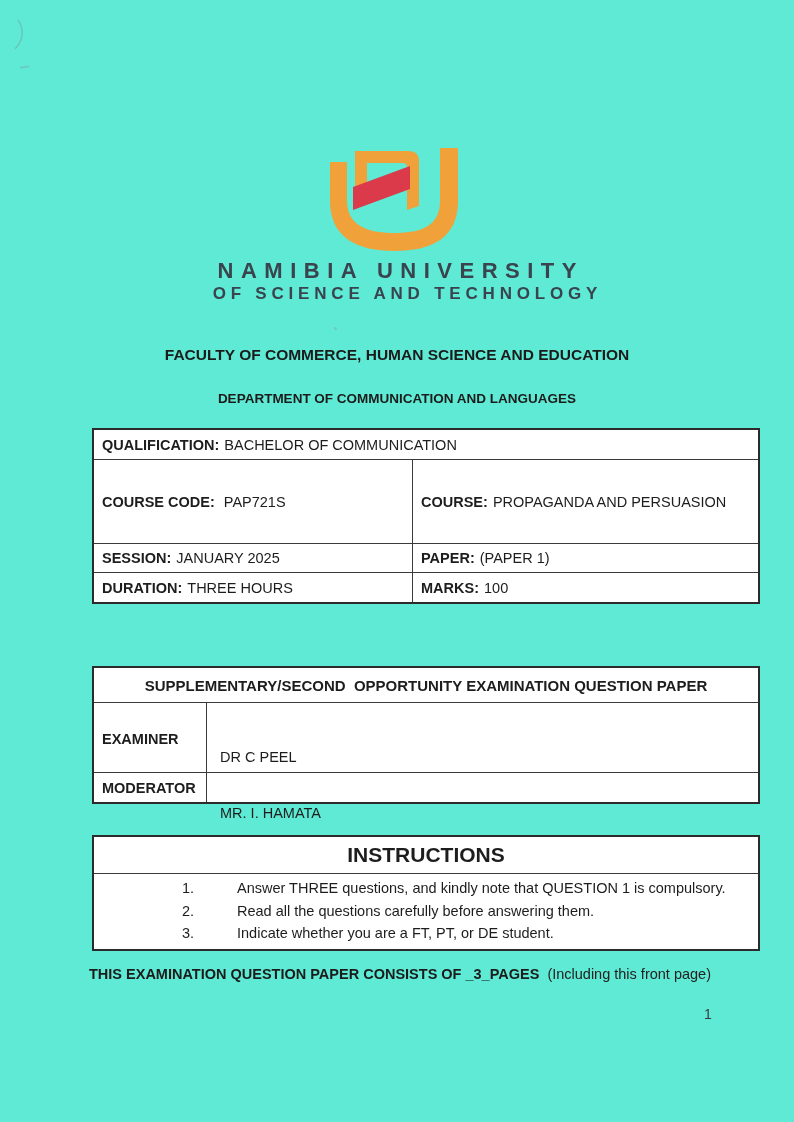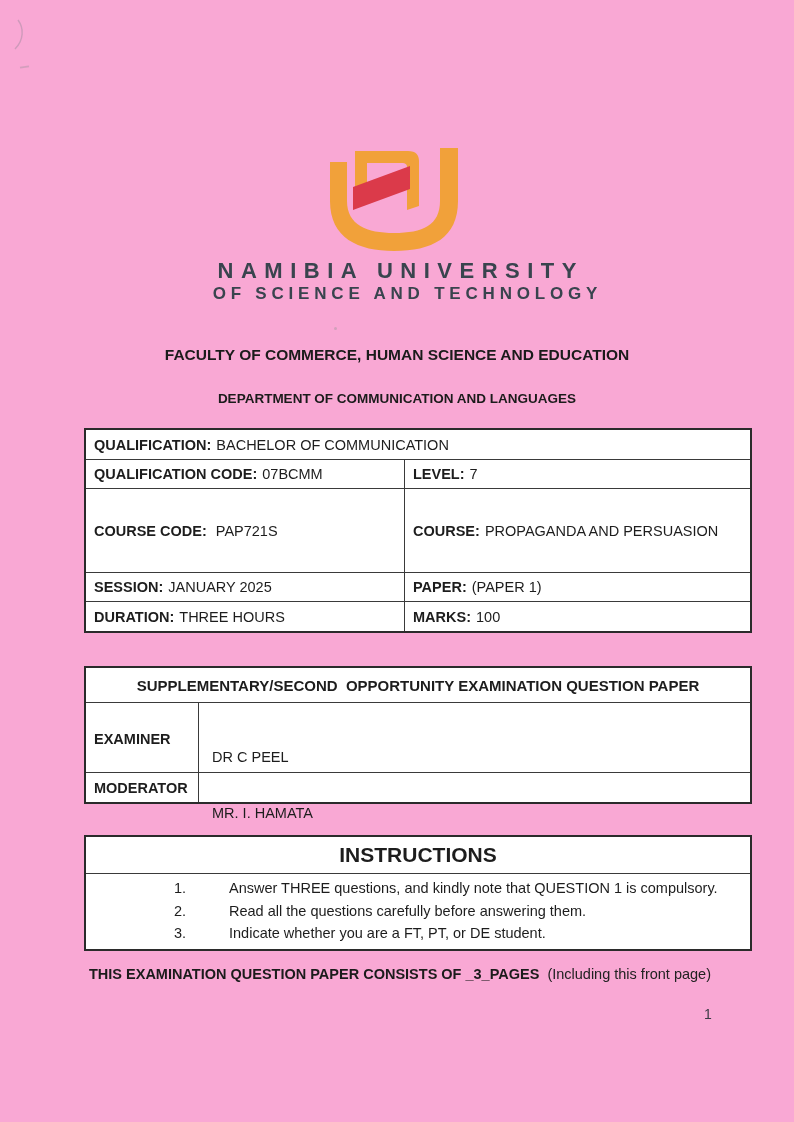--- a/index.html
+++ b/index.html
@@ -1,19 +1,19 @@
 <!DOCTYPE html>
 <html><head>
 <meta charset="utf-8">
 <style>
   * { margin:0; padding:0; box-sizing:border-box; }
   html,body { background:#e8e8e8; }
   body { font-family:"Liberation Sans", sans-serif; }
   .page {
-    position:relative; width:794px; height:1122px; background:#f9a8d4;
+    position:relative; width:794px; height:1122px; background:#5eead4;
     margin:0 auto; overflow:hidden; color:#1d1d1d;
   }
 
   
   .artifact { position:absolute; pointer-events:none; }
 
   
   .logo { position:absolute; left:330px; top:146px; width:132px; height:106px; }
   .wordmark1 {
     position:absolute; top:258px; left:0; width:100%; text-align:center;
@@ -30,21 +30,21 @@
     position:absolute; top:346px; left:0; width:100%; text-align:center;
     font-weight:bold; font-size:15.5px; color:#1b1b1b;
   }
   .department {
     position:absolute; top:391px; left:0; width:100%; text-align:center;
     font-weight:bold; font-size:13.5px; color:#1b1b1b;
   }
 
   
   .tbl {
-    position:absolute; left:84px; width:668px;
+    position:absolute; left:92px; width:668px;
     border:2px solid #2b2b2b; background:#fff;
     font-size:14.5px;
   }
   .trow { display:flex; border-top:1.5px solid #3a3a3a; }
   .trow.first { border-top:none; }
   .cell { padding:4px 8px; display:flex; align-items:center; }
   .cell.top { align-items:center; padding-top:7px; }
   .lbl { font-weight:bold; margin-right:5px; white-space:nowrap; }
   .val { font-weight:normal; }
   .val.b { font-weight:normal; }
@@ -105,30 +105,20 @@
   <div class="wordmark2">OF SCIENCE AND TECHNOLOGY</div>
 
   <div class="faculty">FACULTY OF COMMERCE, HUMAN SCIENCE AND EDUCATION</div>
   <div class="department">DEPARTMENT OF COMMUNICATION AND LANGUAGES</div>
 
   <div class="tbl" id="course-table">
     <div class="trow first r1">
       <div class="cell" style="flex:1">
         <span class="lbl">QUALIFICATION:</span>
         <span class="val b">BACHELOR OF COMMUNICATION</span>
-      </div>
-    </div>
-    <div class="trow r2">
-      <div class="cell cleft">
-        <span class="lbl">QUALIFICATION CODE:</span>
-        <span class="val">07BCMM</span>
-      </div>
-      <div class="cell cright">
-        <span class="lbl">LEVEL:</span>
-        <span class="val">7</span>
       </div>
     </div>
     <div class="trow r3">
       <div class="cell cleft">
         <span class="lbl" style="margin-right:9px">COURSE CODE:</span>
         <span class="val">PAP721S</span>
       </div>
       <div class="cell cright">
         <span class="lbl">COURSE:</span>
         <span class="val">PROPAGANDA AND PERSUASION</span>

